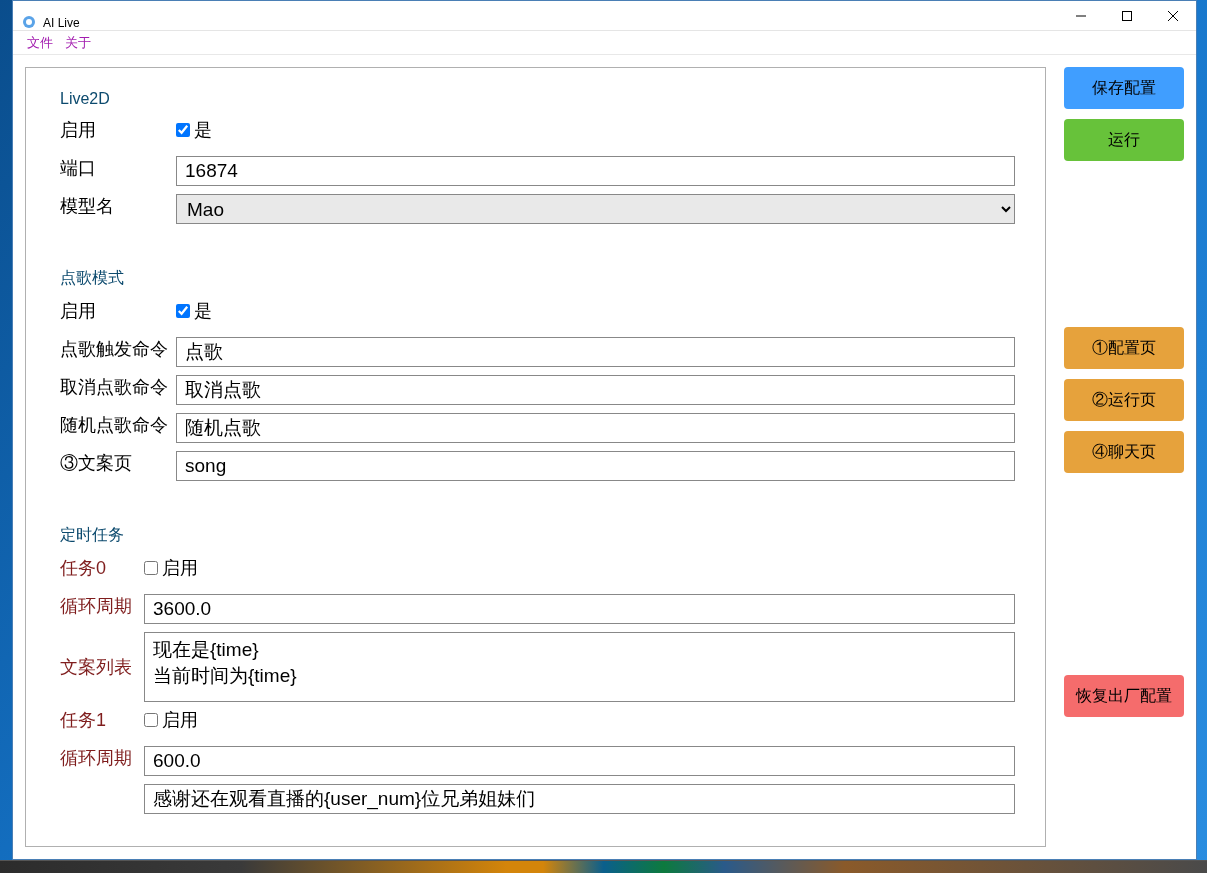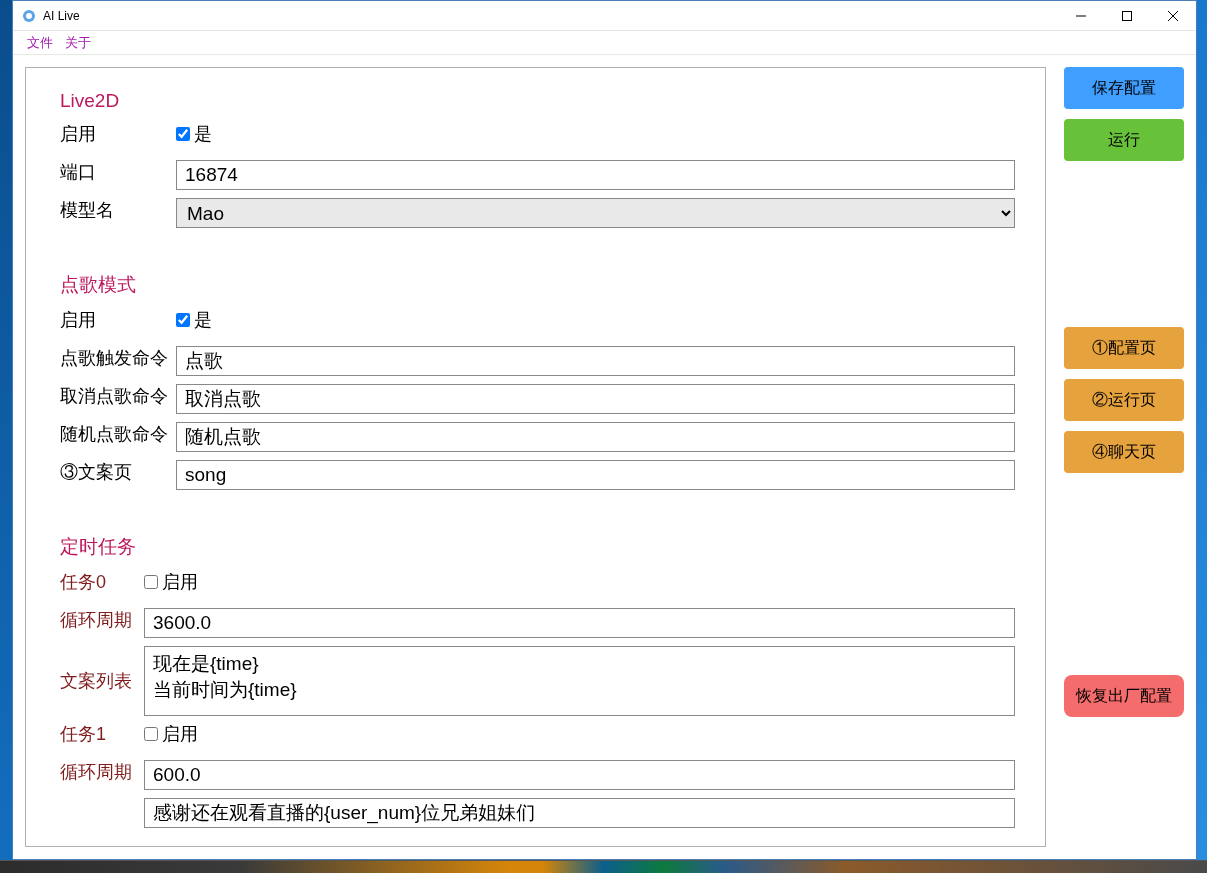--- a/index.html
+++ b/index.html
@@ -25,21 +25,21 @@
   height: 860px;
   background: #ffffff;
   border: 1px solid #4a7fb5;
   display: flex;
   flex-direction: column;
 }
 .titlebar {
   height: 30px;
   background: #ffffff;
   display: flex;
-  align-items: center;
+  align-items: flex-end;
   padding-left: 8px;
   border-bottom: 1px solid #e5e5e5;
 }
 .titlebar-icon {
   width: 16px;
   height: 16px;
   margin-right: 6px;
   display: inline-flex;
   align-items: center;
   justify-content: center;
@@ -98,22 +98,22 @@
 }
 .main-scroll::-webkit-scrollbar { width: 18px; }
 .main-scroll::-webkit-scrollbar-track { background: #f0f0f0; }
 .main-scroll::-webkit-scrollbar-thumb { background: #c1c1c1; border: 1px solid #a8a8a8; }
 .main-scroll::-webkit-scrollbar-button {
   height: 18px;
   background: #f0f0f0;
   border: 1px solid #c8c8c8;
 }
 .group-title {
-  font-size: 19px;
-  color: #be185d;
+  font-size: 16px;
+  color: #0c4a6e;
   margin-bottom: 10px;
   margin-top: 4px;
 }
 .form-row {
   display: flex;
   align-items: flex-start;
   margin-bottom: 6px;
   min-height: 32px;
 }
 .form-label {
@@ -182,21 +182,21 @@
   border: none;
   border-radius: 4px;
   font-size: 16px;
   color: #000000;
   cursor: pointer;
   font-family: inherit;
 }
 .btn-blue { background: #409eff; }
 .btn-green { background: #67c23a; }
 .btn-orange { background: #e6a23c; }
-.btn-red { background: #f56c6c; border-radius: 8px; }
+.btn-red { background: #f56c6c; }
 .side-gap-lg { height: 146px; }
 .side-gap-xl { flex: 1; min-height: 120px; }
 .taskbar {
   position: absolute;
   left: 0;
   bottom: 0;
   width: 100%;
   height: 13px;
   background: linear-gradient(to right, #2c2c2c 0%, #3a3a3a 20%, #d4850a 42%, #d4850a 45%, #0b5f8c 50%, #0d7a3e 55%, #2a5a8a 60%, #8a5a2a 70%, #4a4a4a 100%);
   border-top: 1px solid #555;

